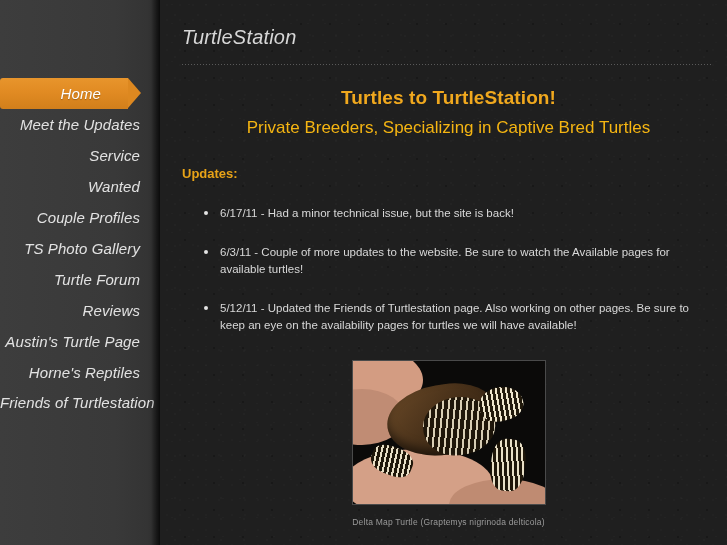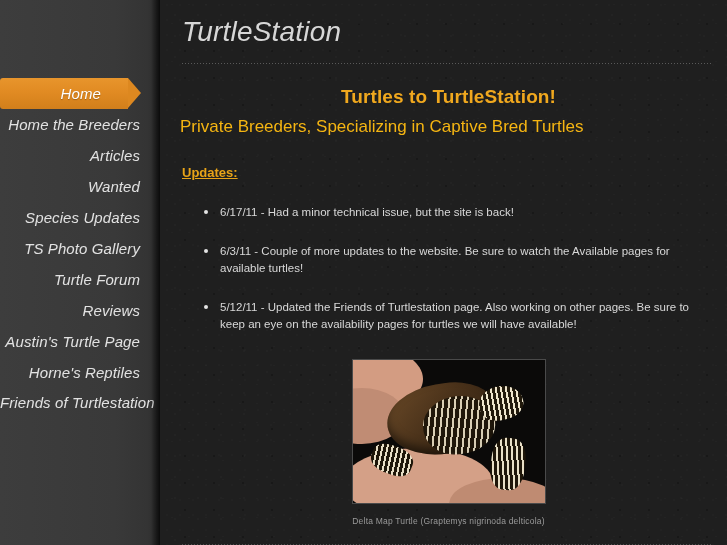--- a/index.html
+++ b/index.html
@@ -97,24 +97,24 @@
   #main {
     flex: 1 1 auto;
     position: relative;
     padding: 0 10px 0 20px;
     box-sizing: border-box;
   }
 
   #site-title {
     color: #d7d7d7;
     font-style: italic;
-    font-size: 28px;
+    font-size: 20px;
     font-weight: normal;
     margin: 0;
-    padding: 16px 0 0 2px;
+    padding: 26px 0 0 2px;
     letter-spacing: 0.2px;
   }
 
   .dot-rule {
     height: 1px;
     margin: 15px 4px 0 2px;
     background-image: linear-gradient(to right, #595959 0 1px, transparent 1px 3px);
     background-size: 3px 1px;
     background-repeat: repeat-x;
   }
@@ -125,32 +125,31 @@
     font-weight: bold;
     text-align: center;
     margin: 0;
     padding: 22px 0 0 0;
     letter-spacing: 0.1px;
   }
   #welcome-sub {
     color: #f5b512;
     font-size: 17px;
     font-weight: normal;
-    text-align: left;
+    text-align: center;
     margin: 0;
     padding: 9px 0 0 0;
   }
 
   #updates-label {
     color: #e8a317;
     font-size: 13px;
     font-weight: bold;
     margin: 0;
     padding: 28px 0 0 2px;
-    text-decoration: underline;
   }
 
   ul#updates-list {
     list-style: none;
     margin: 10px;
     padding: 14px 0 0 0;
   }
   ul#updates-list li {
     position: relative;
     color: #d8d8d8;
@@ -265,35 +264,35 @@
 
 <div id="page">
 
   <nav id="sidebar">
 
     <div class="nav-item active">
       <span>Home</span>
     </div>
 
     <div class="nav-item">
-      <span>Home the Breeders</span>
-    </div>
-
-    <div class="nav-item">
-      <span>Articles</span>
+      <span>Meet the Updates</span>
+    </div>
+
+    <div class="nav-item">
+      <span>Service</span>
     </div>
 
 
     <div class="nav-item">
       <span>Wanted</span>
     </div>
 
 
     <div class="nav-item">
-      <span>Species Updates</span>
+      <span>Couple Profiles</span>
     </div>
 
     <div class="nav-item">
       <span>TS Photo Gallery</span>
     </div>
 
     <div class="nav-item">
       <span>Turtle Forum</span>
     </div>
 

